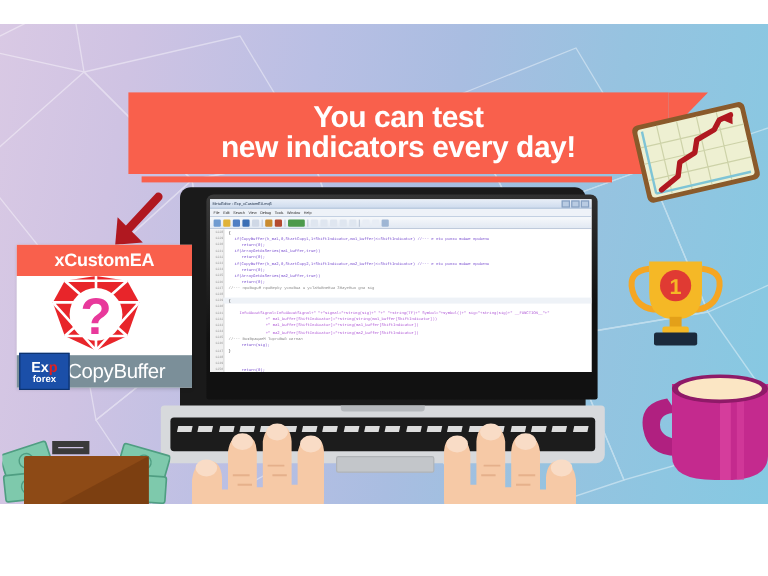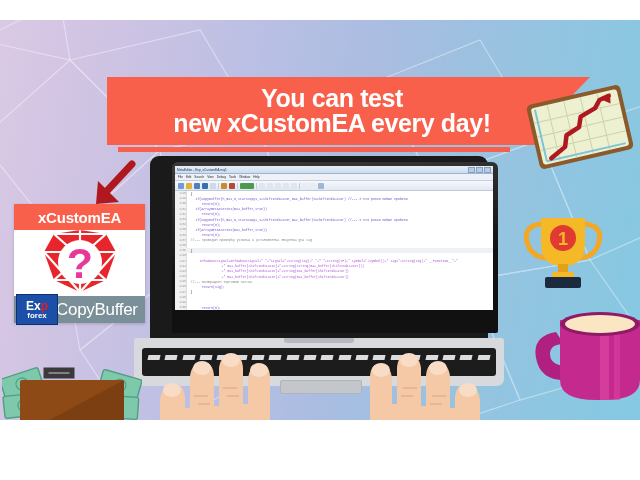--- a/index.html
+++ b/index.html
@@ -22,21 +22,21 @@
       border-top:34px solid #f9604c;border-bottom:34px solid #f9604c;border-right:33px solid transparent;}
   #ribbon .txt{position:absolute;left:0;top:0;width:450px;height:68px;display:flex;flex-direction:column;
       align-items:center;justify-content:center;color:#fff;font-weight:bold;letter-spacing:-.4px;line-height:1.02;}
   #ribbon .l1{font-size:25px;} #ribbon .l2{font-size:25px;}
   #underbar{position:absolute;left:118px;top:127px;width:392px;height:5px;background:#f9604c;z-index:20;}
 
   
   #arrow{position:absolute;left:88px;top:140px;width:50px;height:48px;z-index:22;}
 
   
-  #logo{position:absolute;left:14px;top:184px;width:131px;height:119px;z-index:25;
+  #logo{position:absolute;left:14px;top:184px;width:146px;height:119px;z-index:25;
         background:#fff;box-shadow:0 1px 3px rgba(0,0,0,.18);}
   #logo .hdr{height:26px;background:#f9604c;color:#fff;font-size:15px;font-weight:bold;
         display:flex;align-items:center;justify-content:center;letter-spacing:-.2px;}
   #logo .mid{position:relative;height:66px;background:#fff;overflow:hidden;}
   #logo .ftr{position:relative;height:27px;background:#7b8f99;display:flex;align-items:center;}
   #logo .uni{color:#fff;font-size:17px;margin-left:42px;letter-spacing:-.3px;}
   #expbadge{position:absolute;left:2px;top:-2px;width:40px;height:29px;background:#1b4fa8;
         border:1px solid #0d336f;display:flex;flex-direction:column;align-items:center;justify-content:center;line-height:1;}
   #expbadge .e1{font-size:12px;font-weight:bold;color:#fff;}
   #expbadge .e1 i{font-style:normal;color:#e02020;}
@@ -110,21 +110,21 @@
         <path d="M-20 20 L70 40 L60 -20 Z"></path>
         <path d="M250 360 L350 330 L400 420 L280 430 Z"></path>
       </g>
     </svg>
 
     <div id="ribbon">
       <div class="body"></div>
       <div class="tail"></div>
       <div class="txt">
         <div class="l1">You can test</div>
-        <div class="l2">new xCustomEA every day!</div>
+        <div class="l2">new indicators every day!</div>
       </div>
     </div>
     <div id="underbar"></div>
 
     <svg id="arrow" viewBox="0 0 50 48">
       <path d="M44 4 L16 34" stroke="#b01820" stroke-width="7" stroke-linecap="round" fill="none"></path>
       <path d="M8 44 L10 21 L31 42 Z" fill="#b01820"></path>
     </svg>
 
     <div id="logo">

